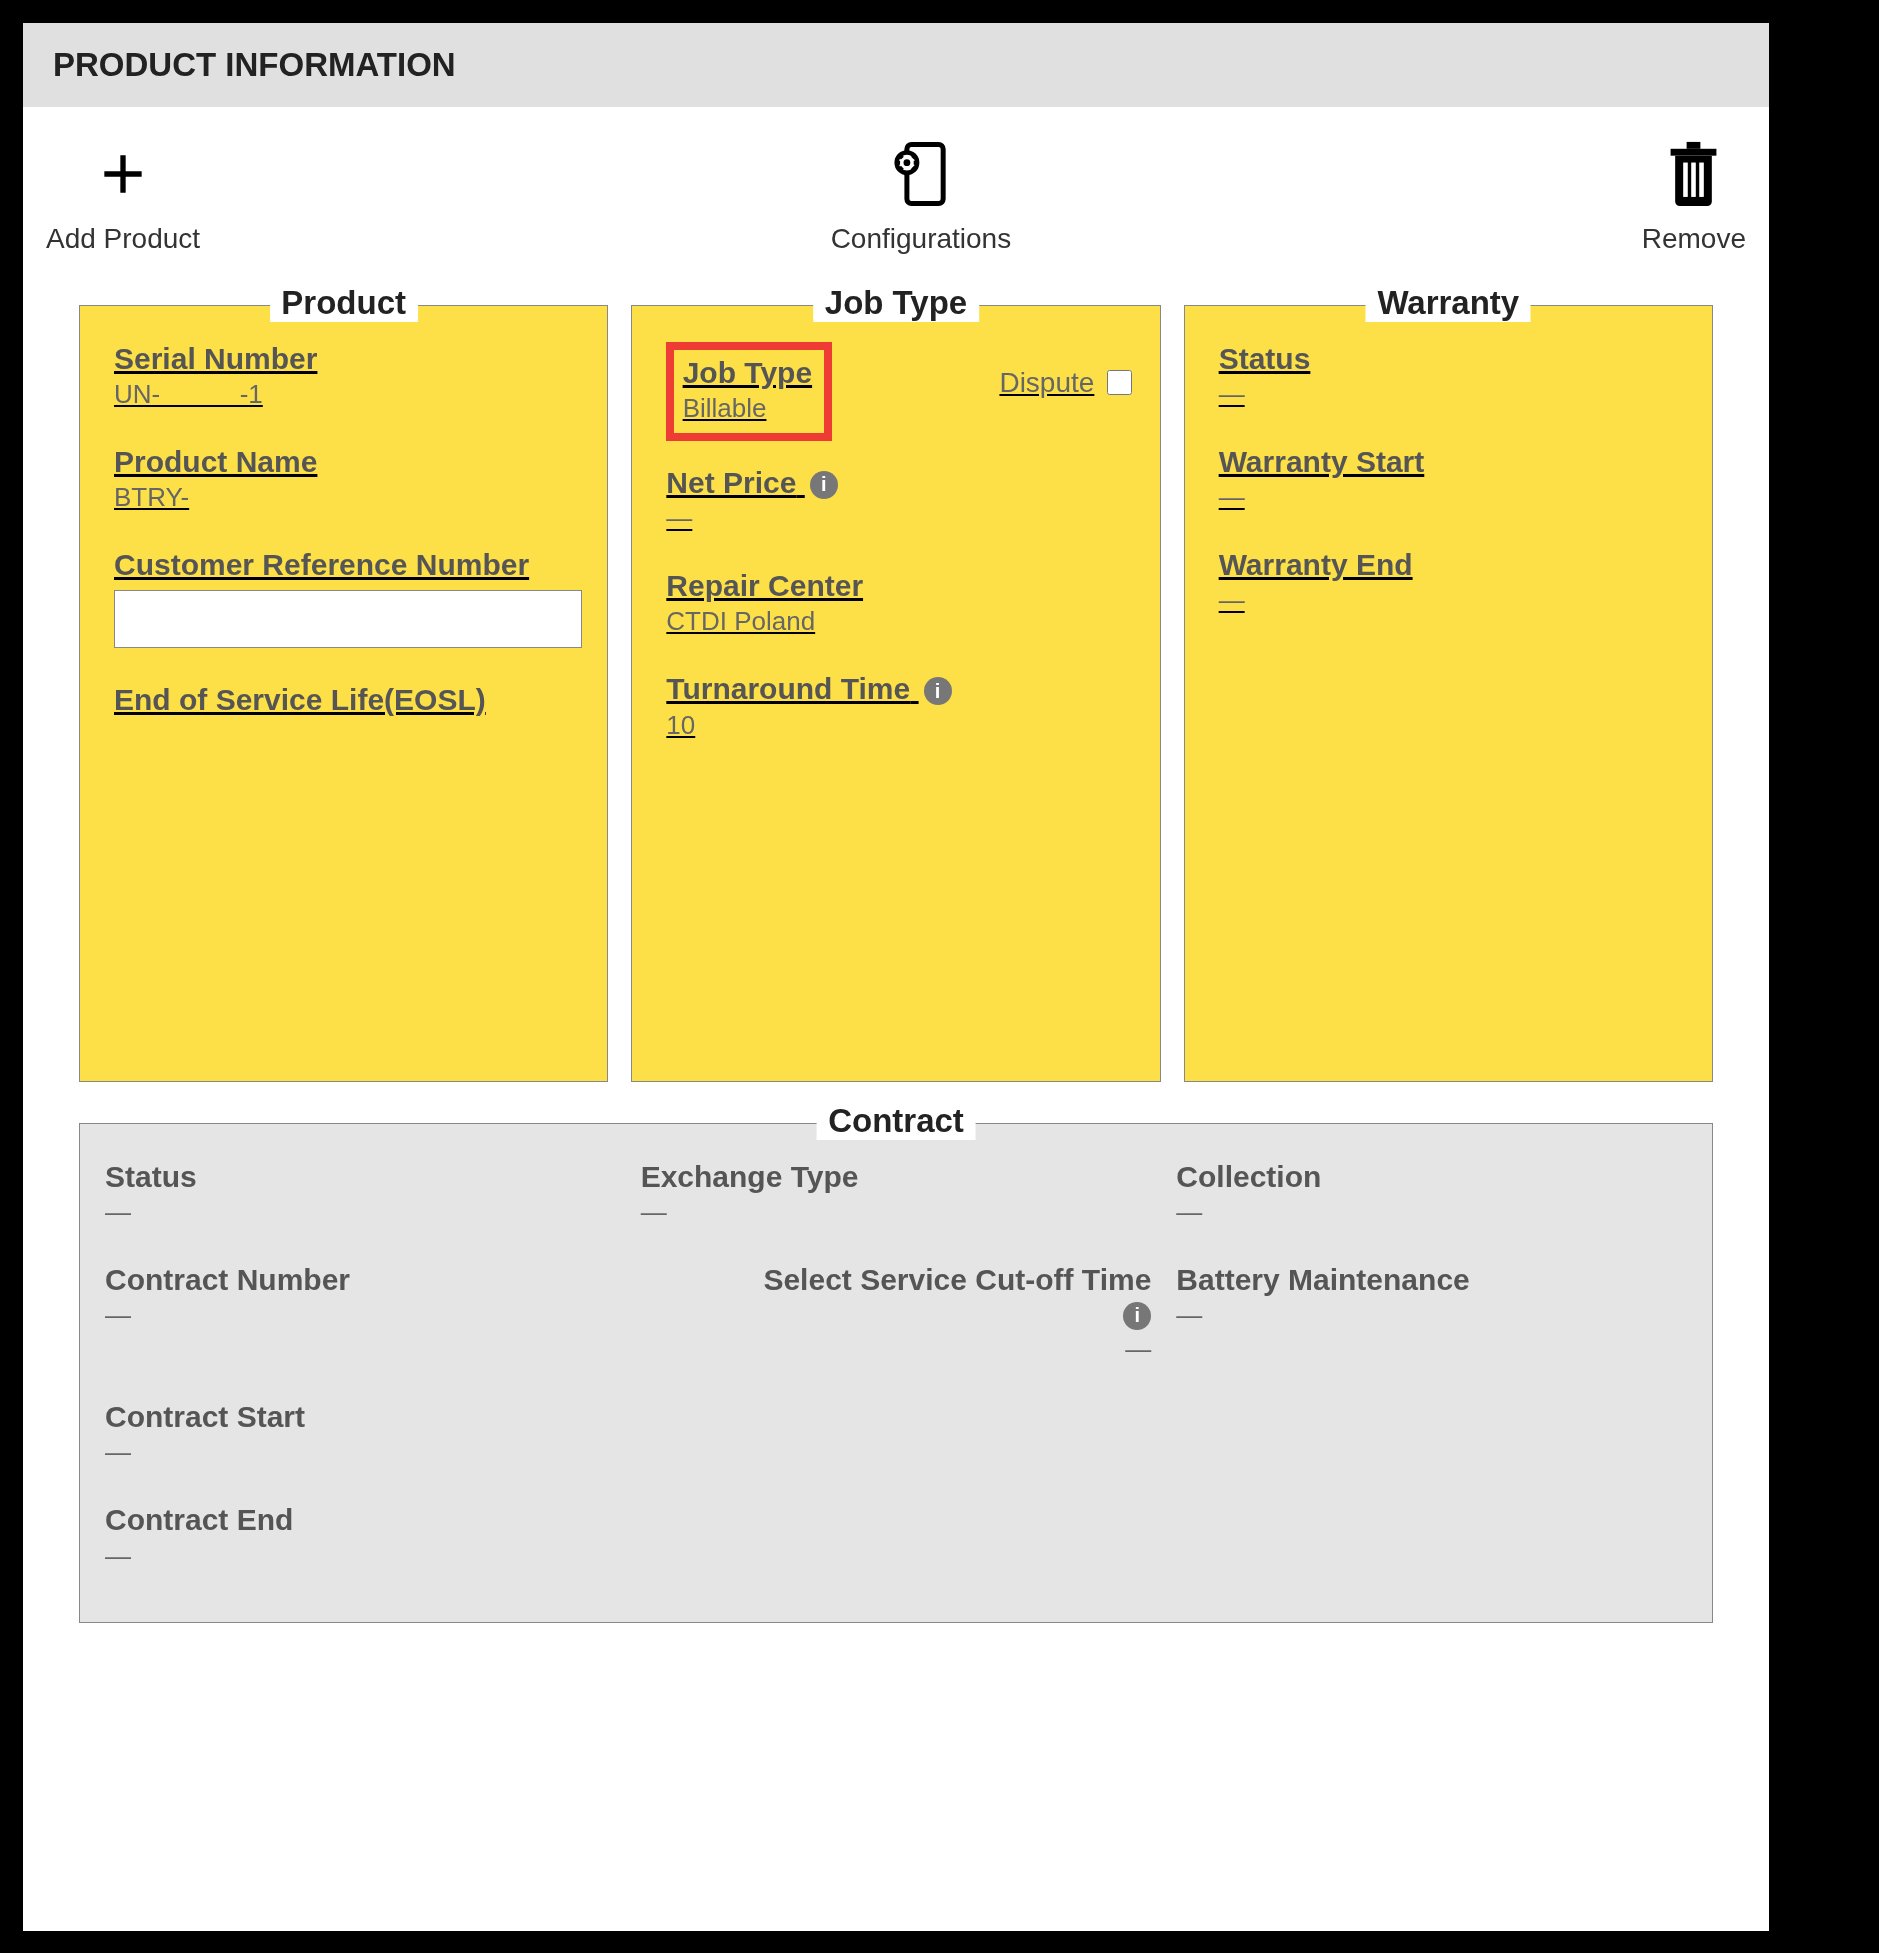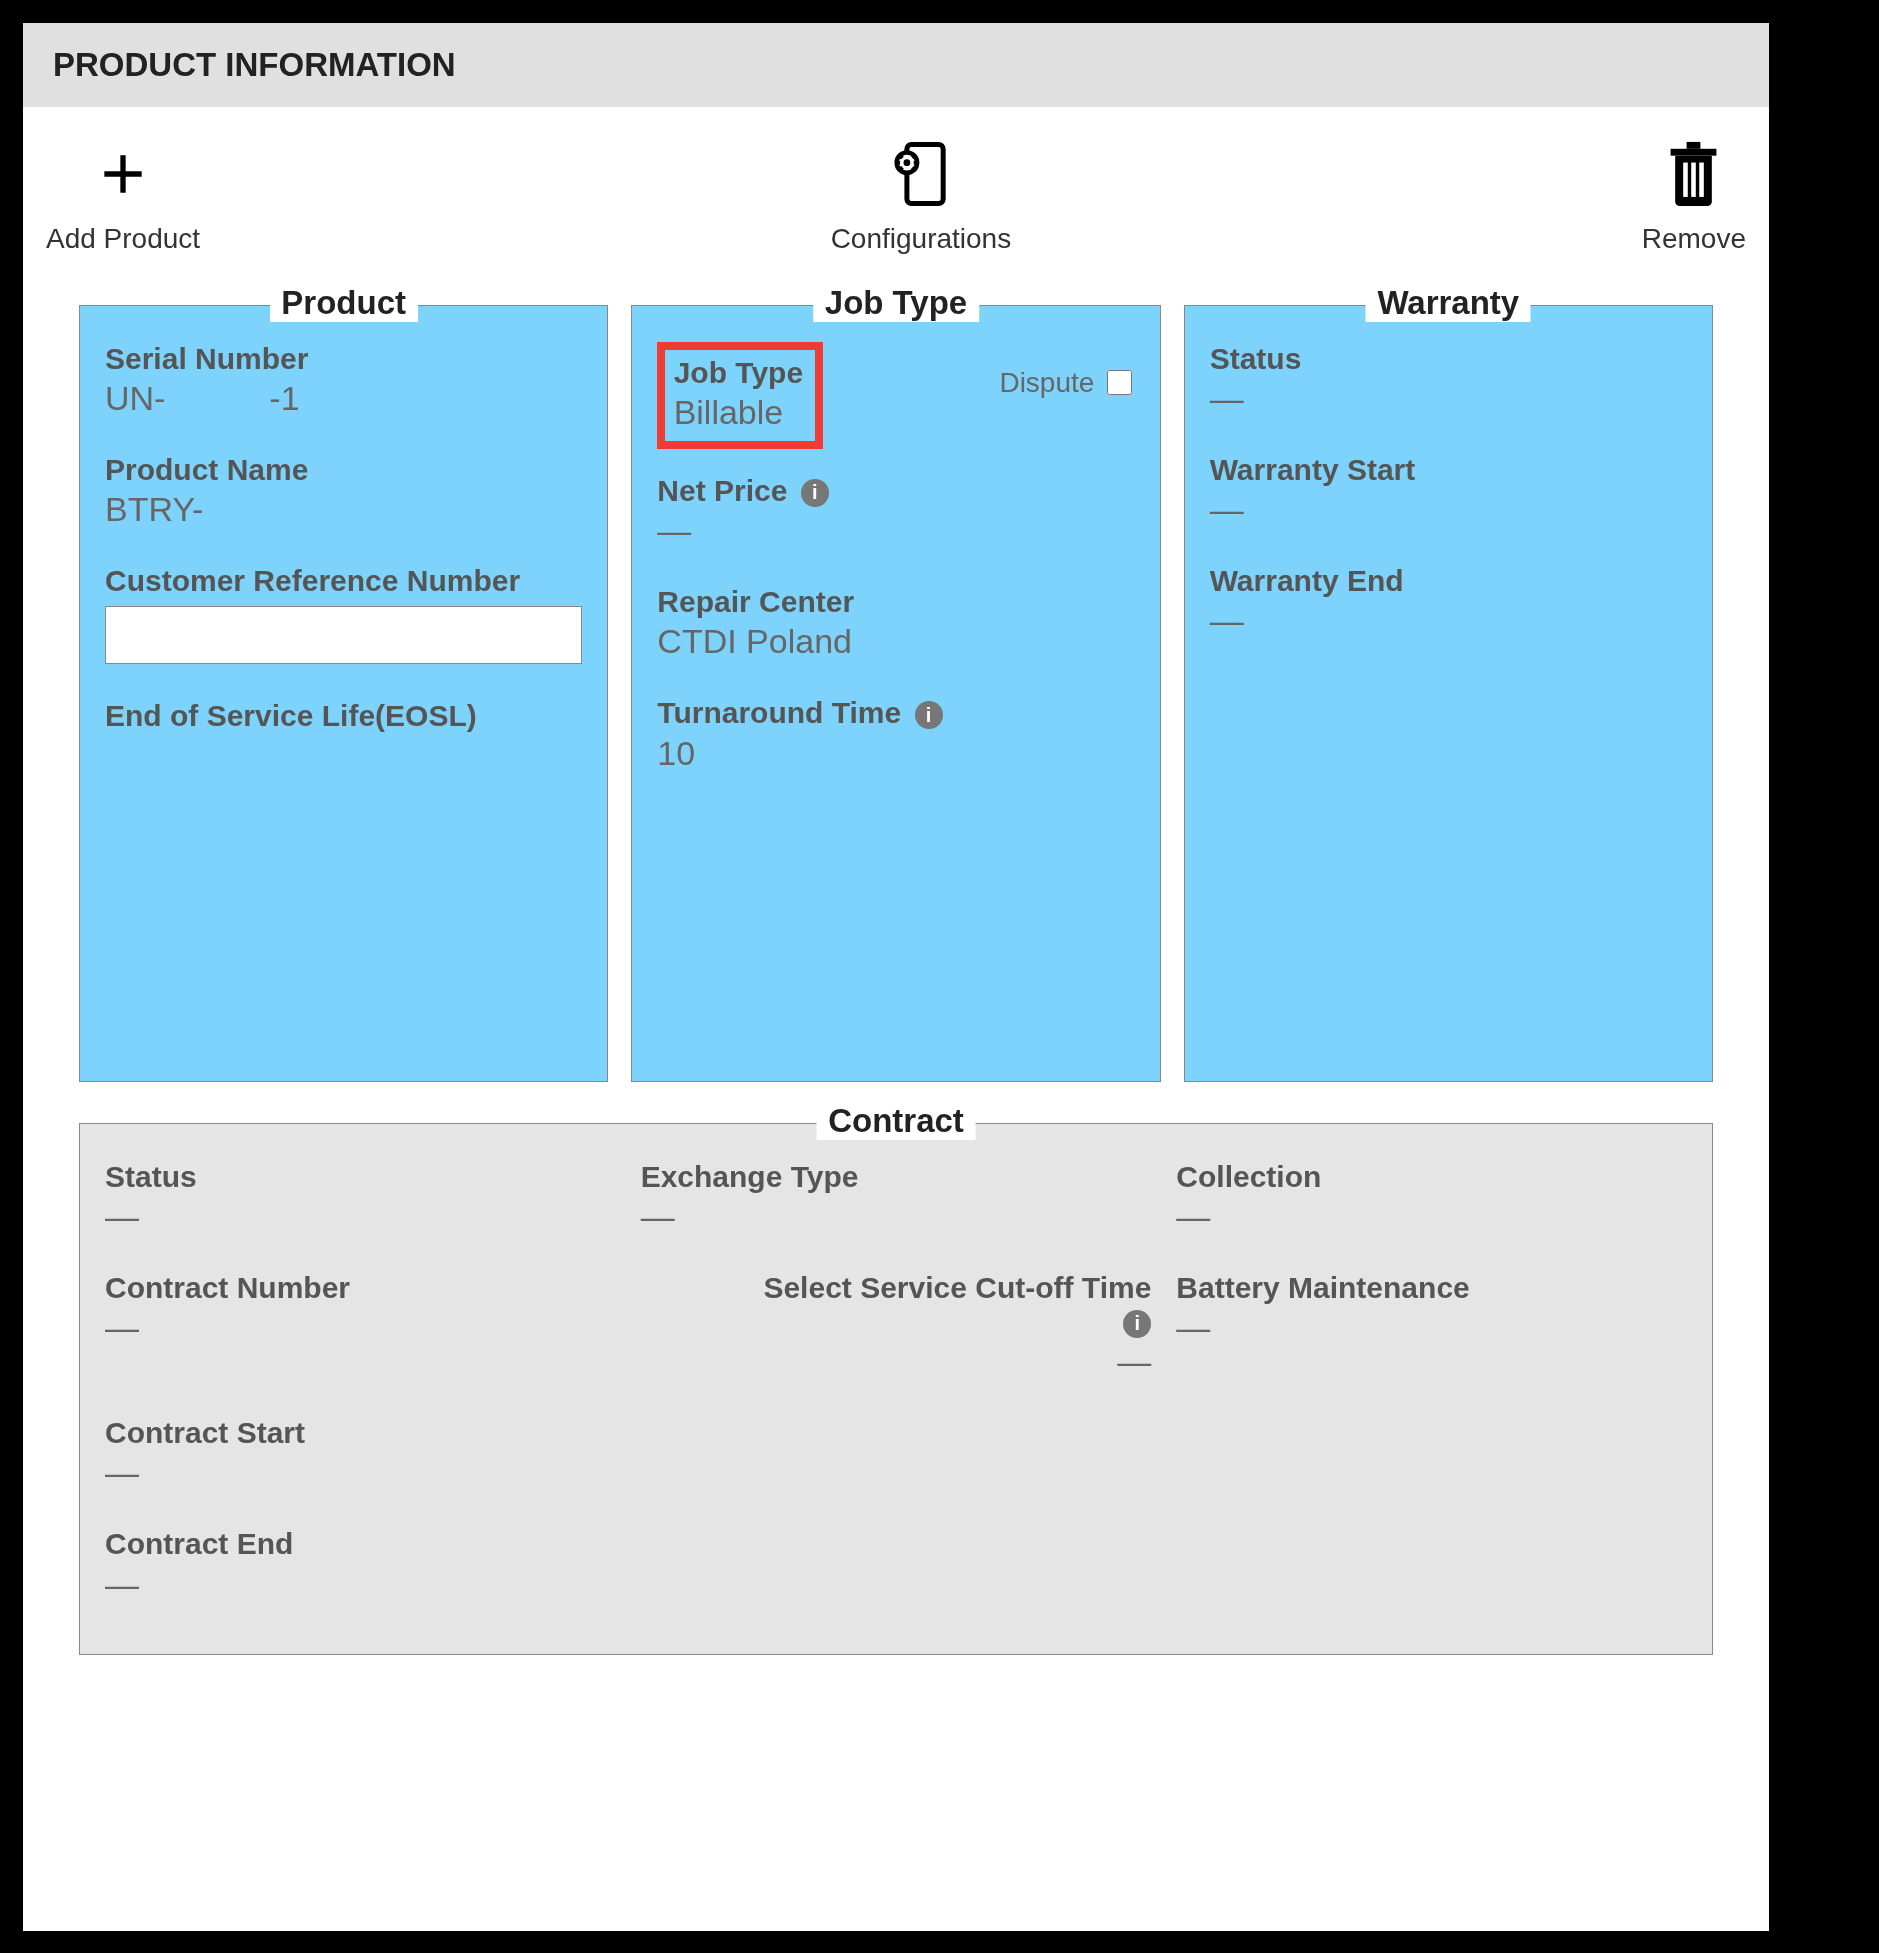--- a/index.html
+++ b/index.html
@@ -60,25 +60,26 @@
     color: #333;
   }
   
   .panels-row {
     display: flex;
     gap: 23px;
     padding: 0 33px;
   }
   .panel {
     flex: 1;
-    background: #7dd3fc;
+    background: #fde047;
     border: 1.7px solid #888;
     position: relative;
-    padding: 36px 25px 25px 25px;
+    padding: 36px 25px 25px 34px;
     min-height: 777px;
+    text-decoration: underline;
   }
   .panel-legend {
     position: absolute;
     top: -21.5px;
     left: 50%;
     transform: translateX(-50%);
     background: #fff;
     padding: 0 11.6px;
     font-size: 33px;
     font-weight: bold;
@@ -88,21 +89,21 @@
   .field {
     margin-bottom: 35px;
   }
   .field-label {
     font-weight: bold;
     color: #555;
     font-size: 30px;
   }
   .field-value {
     color: #666;
-    font-size: 34px;
+    font-size: 26px;
     margin-top: 3.3px;
   }
   .field input[type=text] {
     width: 100%;
     max-width: 512px;
     height: 58px;
     border: 1.7px solid #888;
     font-size: 26.5px;
     padding: 0 8.3px;
     background: #fff;

